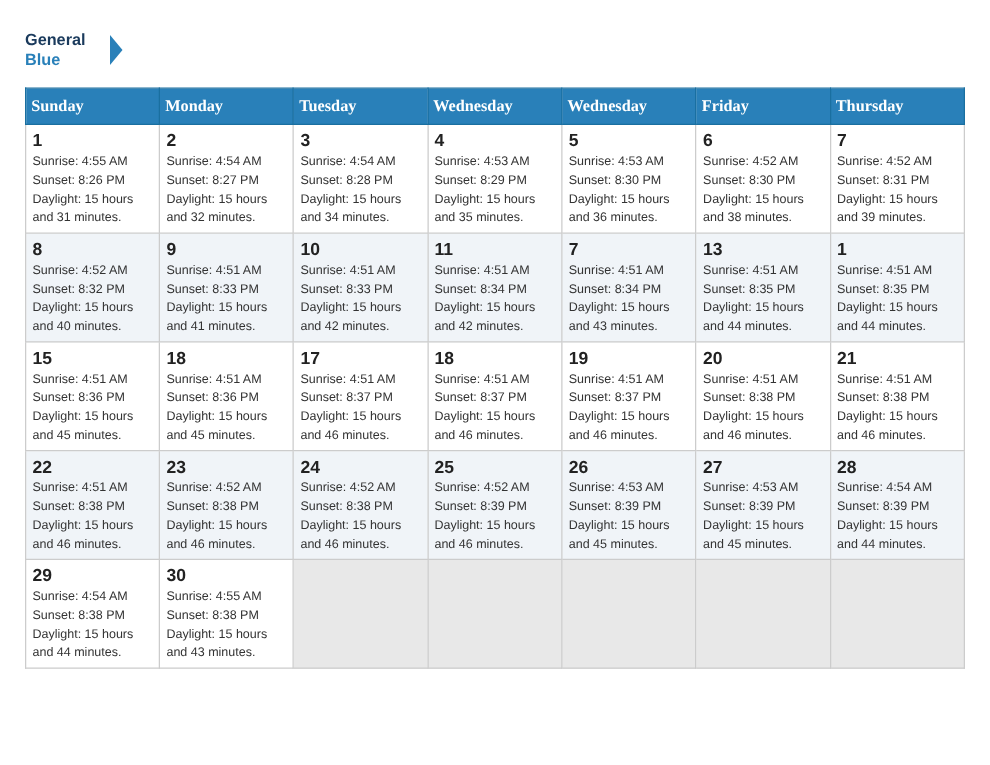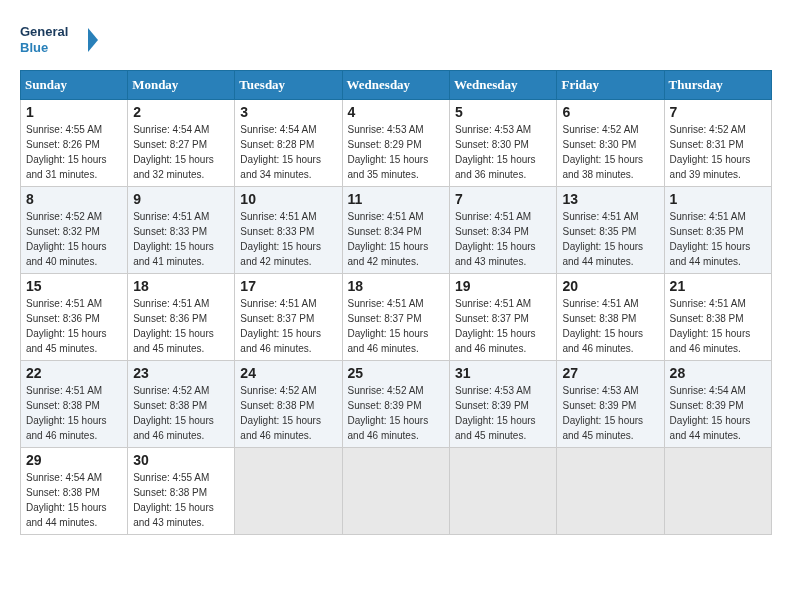--- a/index.html
+++ b/index.html
@@ -207,21 +207,21 @@
       </td>
         <td>
         <span class="day-num">24</span>
         <span class="day-info">Sunrise: 4:52 AM<br>Sunset: 8:38 PM<br>Daylight: 15 hours and 46 minutes.</span>
       </td>
         <td>
         <span class="day-num">25</span>
         <span class="day-info">Sunrise: 4:52 AM<br>Sunset: 8:39 PM<br>Daylight: 15 hours and 46 minutes.</span>
       </td>
         <td>
-        <span class="day-num">31</span>
+        <span class="day-num">26</span>
         <span class="day-info">Sunrise: 4:53 AM<br>Sunset: 8:39 PM<br>Daylight: 15 hours and 45 minutes.</span>
       </td>
         <td>
         <span class="day-num">27</span>
         <span class="day-info">Sunrise: 4:53 AM<br>Sunset: 8:39 PM<br>Daylight: 15 hours and 45 minutes.</span>
       </td>
         <td>
         <span class="day-num">28</span>
         <span class="day-info">Sunrise: 4:54 AM<br>Sunset: 8:39 PM<br>Daylight: 15 hours and 44 minutes.</span>
       </td>

